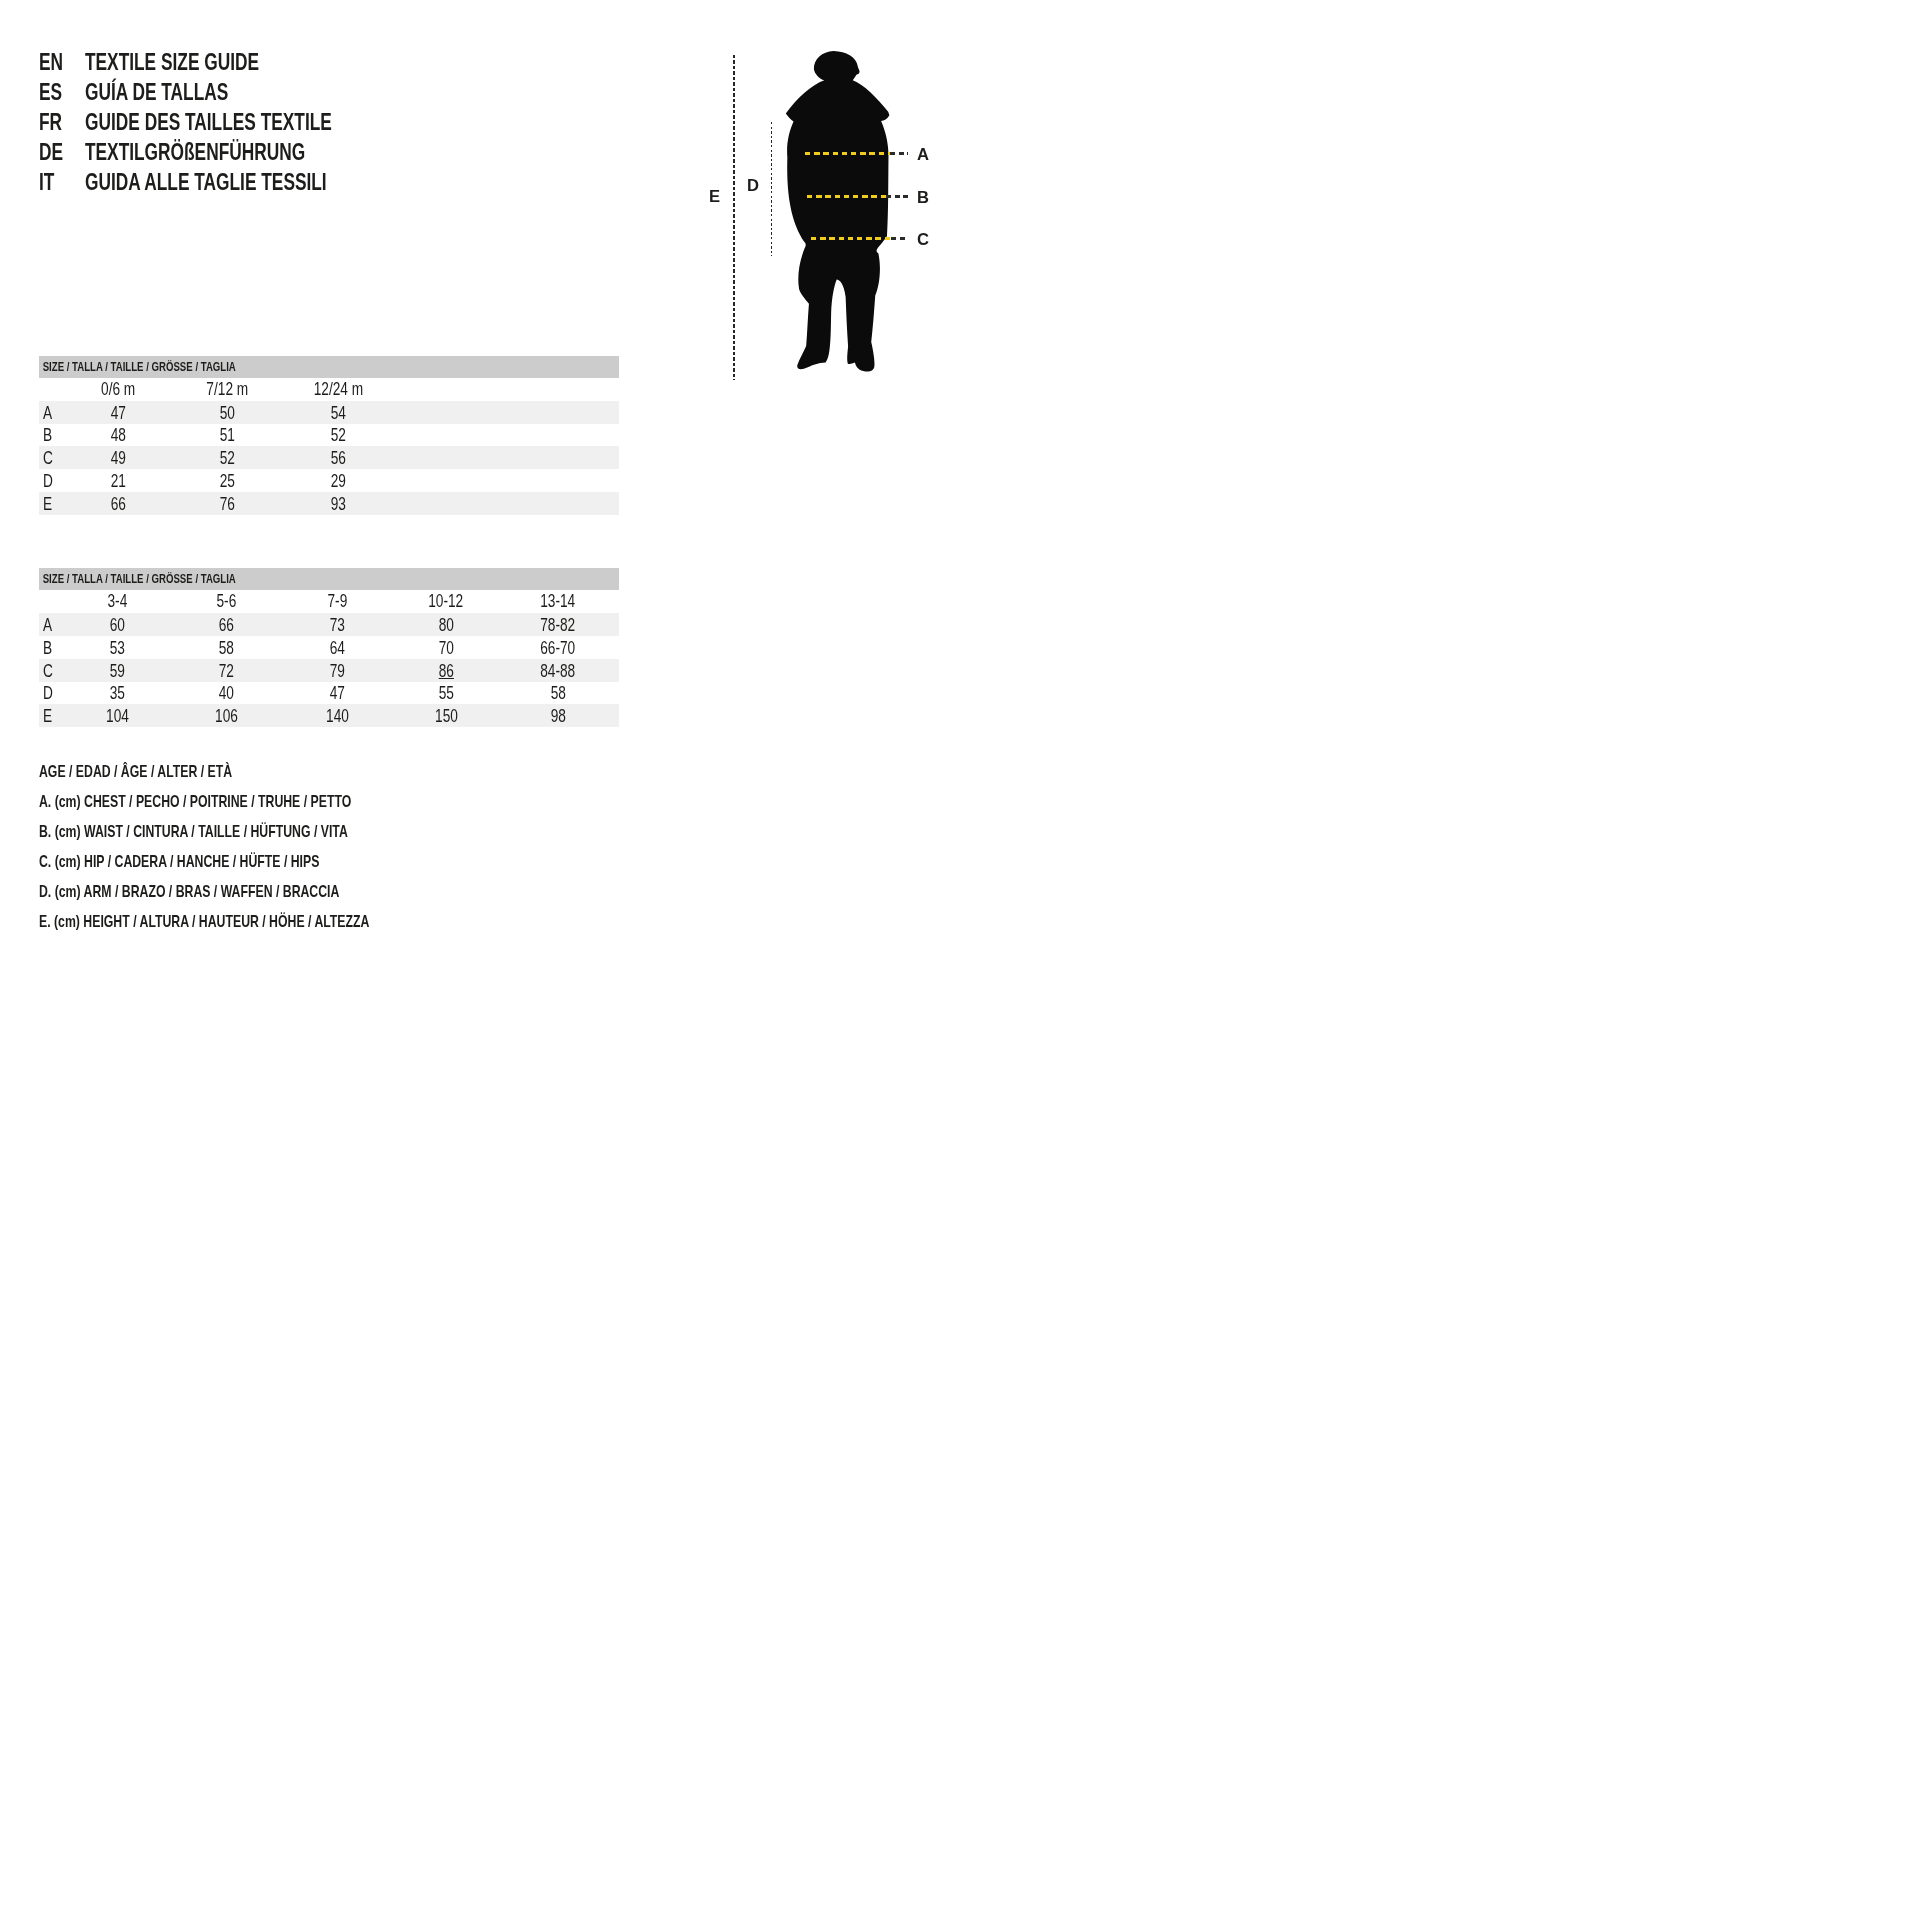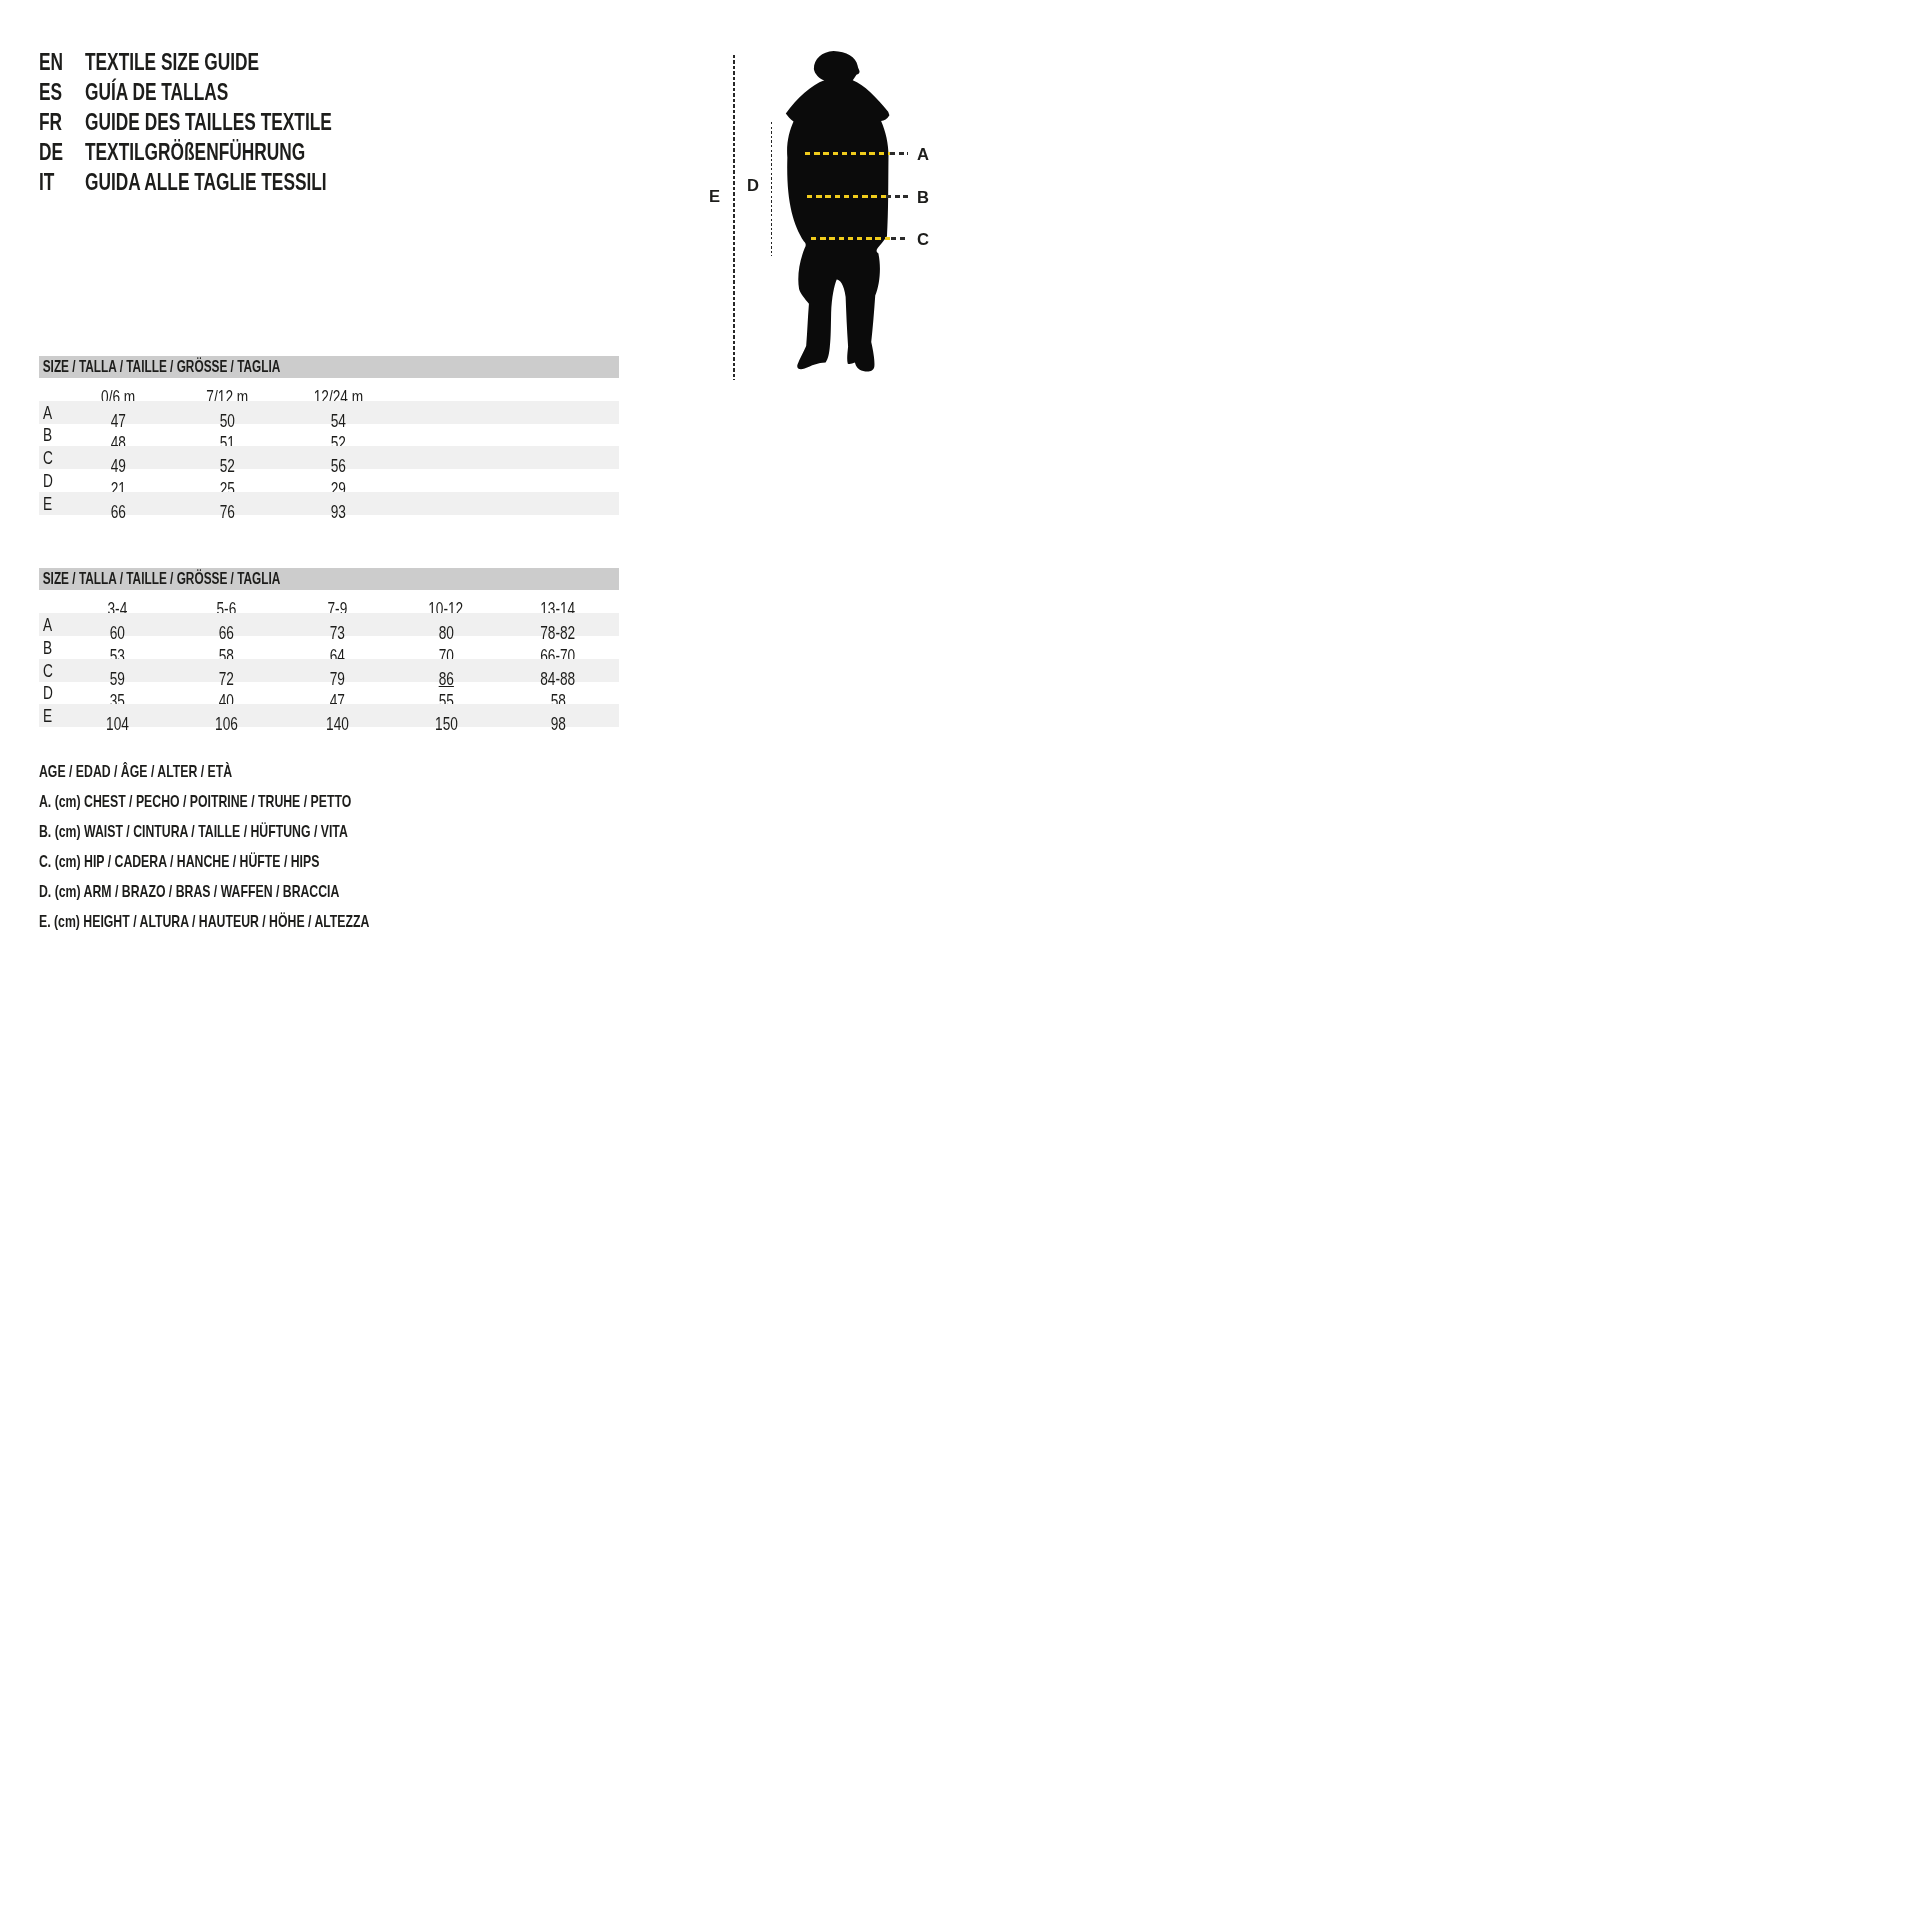--- a/index.html
+++ b/index.html
@@ -16,26 +16,26 @@
   .langs { position:absolute; left:39px; top:47px; }
   .lang-row { height:30px; display:flex; align-items:center; font-size:23.4px; font-weight:700; }
   .lang-code { width:46px; }
   
   .sec-title { position:absolute; left:39px; font-size:18.5px; font-weight:700; line-height:18.5px; }
   #babies-title { top:323px; }
   #children-title { top:535px; }
 
   
   .band { position:absolute; left:39px; width:580px; height:22px; background:#cccccc;
-          font-size:16px; font-weight:700; line-height:22px; }
+          font-size:13px; font-weight:700; line-height:22px; }
   .band .cx { padding-left:5px; }
   .colrow, .trow { position:absolute; left:39px; width:580px; height:23px; font-size:18.5px; }
   .colrow { height:22px; }
   .striped { background:#f0f0f0; }
-  .cell { position:absolute; top:8px; width:86px; height:100%; text-align:center;
+  .cell { position:absolute; top:0; width:86px; height:100%; text-align:center;
           display:flex; align-items:center; justify-content:center; }
   .rowletter { position:absolute; left:4.3px; top:0; height:100%; display:flex; align-items:center; }
 
   
   .legend { position:absolute; left:39px; top:757px; font-size:16.6px; font-weight:700; }
   .legend-line { height:30px; display:flex; align-items:center; }
 
   
   .vdot { position:absolute; width:1.8px;
           background:repeating-linear-gradient(to bottom,#262626 0 3.1px, transparent 3.1px 5.5px); }

